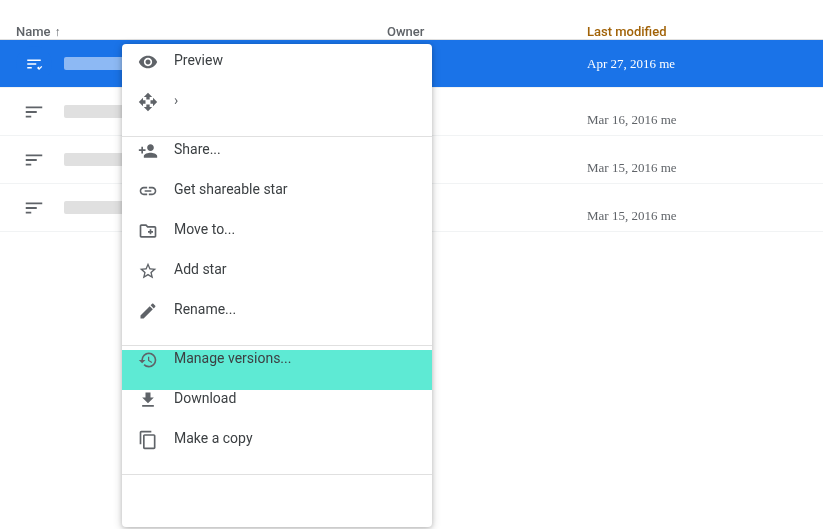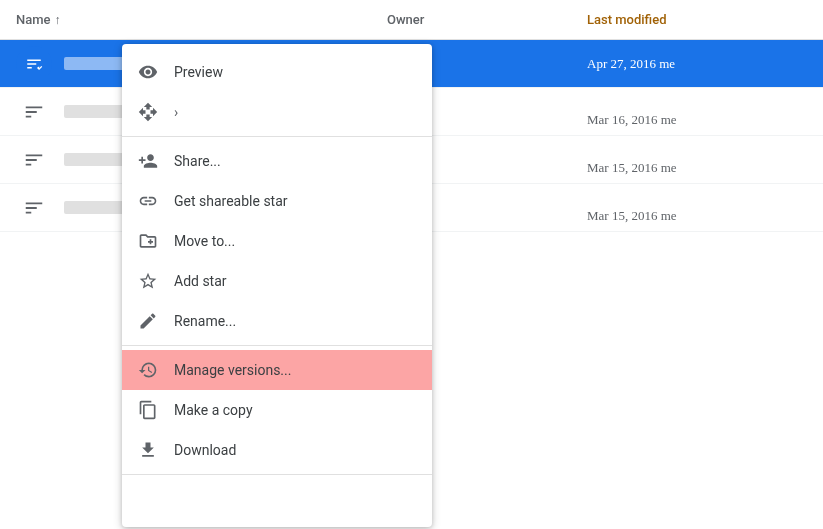--- a/index.html
+++ b/index.html
@@ -8,24 +8,24 @@
       background: #fff;
       width: 823px;
       height: 529px;
       overflow: hidden;
       position: relative;
     }
 
     
     .header-row {
       display: flex;
-      align-items: center;
+      align-items: flex-end;
       height: 40px;
       border-bottom: 1px solid #e0e0e0;
-      padding: 13px 16px;
+      padding: 0 16px;
       background: #fff;
     }
     .header-name {
       flex: 1;
       font-size: 13px;
       font-weight: 500;
       color: #5f6368;
       display: flex;
       align-items: center;
       gap: 4px;
@@ -114,27 +114,27 @@
       left: 122px;
       width: 310px;
       background: #fff;
       border-radius: 4px;
       box-shadow: 0 2px 10px rgba(0,0,0,0.2), 0 1px 4px rgba(0,0,0,0.15);
       z-index: 100;
       padding: 8px 0;
     }
     .menu-item {
       display: flex;
-      align-items: center;
+      align-items: flex-start;
       height: 40px;
       padding: 0 16px;
       cursor: pointer;
       gap: 16px;
     }
-    .menu-item.highlighted { background: #fca5a5; }
+    .menu-item.highlighted { background: #5eead4; }
     .menu-item-icon {
       width: 20px;
       height: 20px;
       display: flex;
       align-items: center;
       justify-content: center;
       color: #5f6368;
       flex-shrink: 0;
     }
     .menu-item-label {
@@ -291,35 +291,35 @@
       <svg width="20" height="20" viewBox="0 0 24 24" fill="#5f6368">
           <path d="M13 3a9 9 0 0 0-9 9H1l3.89 3.89.07.14L9 12H6c0-3.87 3.13-7 7-7s7 3.13 7 7-3.13 7-7 7c-1.93 0-3.68-.79-4.94-2.06l-1.42 1.42A8.954 8.954 0 0 0 13 21a9 9 0 0 0 0-18zm-1 5v5l4.28 2.54.72-1.21-3.5-2.08V8H12z"></path>
         </svg>
     </div>
     <span class="menu-item-label">Manage versions...</span>
   </div>
 
   <div class="menu-item">
     <div class="menu-item-icon">
       <svg width="20" height="20" viewBox="0 0 24 24" fill="#5f6368">
+          <path d="M19 9h-4V3H9v6H5l7 7 7-7zM5 18v2h14v-2H5z"></path>
+        </svg>
+    </div>
+    <span class="menu-item-label">Download</span>
+  </div>
+
+  <div class="menu-item">
+    <div class="menu-item-icon">
+      <svg width="20" height="20" viewBox="0 0 24 24" fill="#5f6368">
           <path d="M16 1H4c-1.1 0-2 .9-2 2v14h2V3h12V1zm3 4H8c-1.1 0-2 .9-2 2v14c0 1.1.9 2 2 2h11c1.1 0 2-.9 2-2V7c0-1.1-.9-2-2-2zm0 16H8V7h11v14z"></path>
         </svg>
     </div>
     <span class="menu-item-label">Make a copy</span>
   </div>
 
-  <div class="menu-item">
-    <div class="menu-item-icon">
-      <svg width="20" height="20" viewBox="0 0 24 24" fill="#5f6368">
-          <path d="M19 9h-4V3H9v6H5l7 7 7-7zM5 18v2h14v-2H5z"></path>
-        </svg>
-    </div>
-    <span class="menu-item-label">Download</span>
-  </div>
-
   <div class="menu-divider"></div>
 
   <div class="menu-item">
     
     
   </div>
 
 </div>
 
 </body></html>

